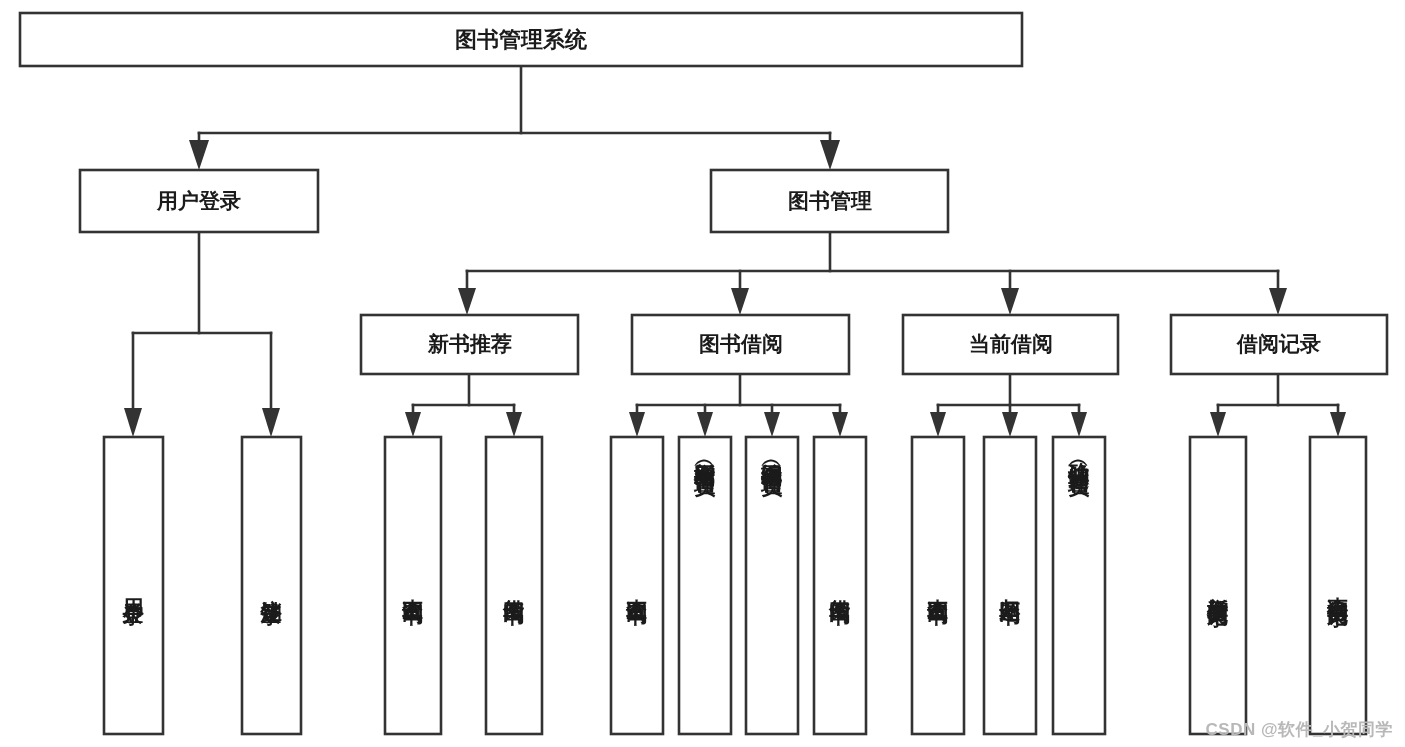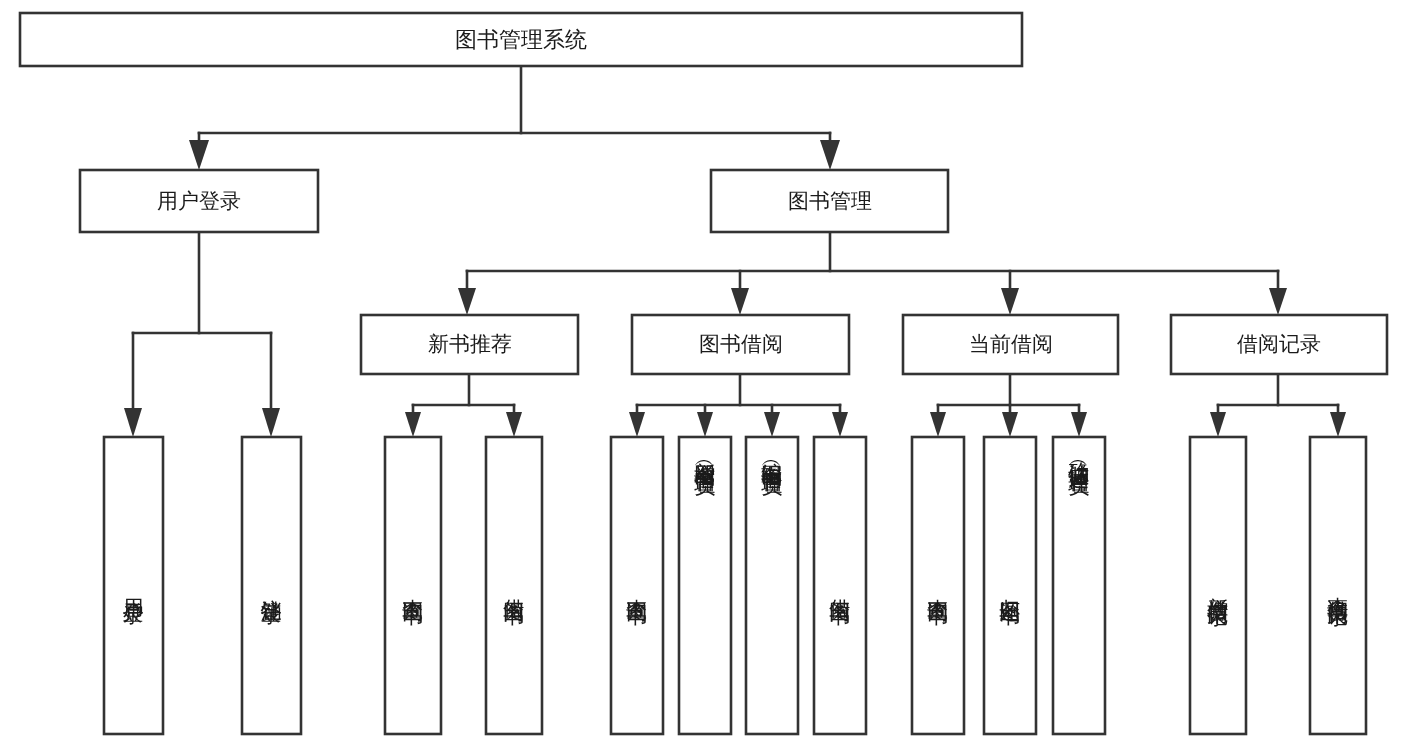--- a/index.html
+++ b/index.html
@@ -11,20 +11,21 @@
     width: 1405px;
     height: 747px;
     font-family: "Liberation Sans", "DejaVu Sans", sans-serif;
     overflow: hidden;
   }
   #diagram-root {
     position: relative;
     width: 1405px;
     height: 747px;
     background: #ffffff;
+    font-weight: bold;
   }
   svg#diagram-canvas {
     position: absolute;
     left: 0;
     top: 0;
     width: 1405px;
     height: 747px;
     display: block;
   }
   .node-rect {
@@ -262,13 +263,14 @@
     <span class="leaf-label" style="margin-top:8px;">确认归还（管理员）</span>
   </div>
 
   <div class="leaf-label-wrap" style="left:1190px; top:437px; width:56px; height:297px;">
     <span class="leaf-label">新增借阅记录</span>
   </div>
   <div class="leaf-label-wrap" style="left:1310px; top:437px; width:56px; height:297px;">
     <span class="leaf-label">查询借阅记录</span>
   </div>
 
+  <div class="watermark">CSDN @软件_小贺同学</div>
 </div>
 
 </body></html>

